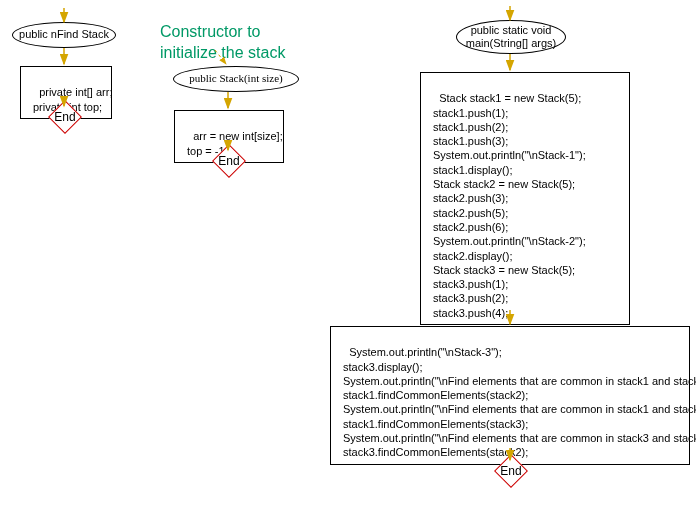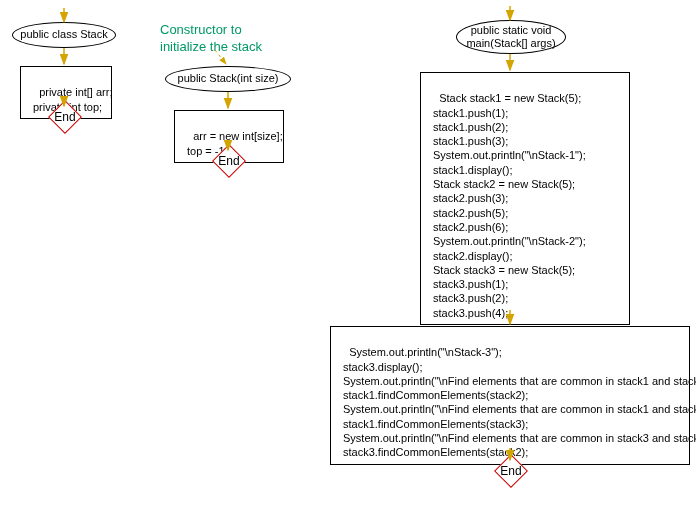--- a/index.html
+++ b/index.html
@@ -52,61 +52,61 @@
     background: #fff;
   }
   .node-diamond span {
     position: relative;
     z-index: 1;
     font-size: 12px;
   }
   .comment {
     position: absolute;
     color: #009966;
-    font-size: 13px;
+    font-size: 16px;
     line-height: 1.3;
   }
   svg.edges {
     position: absolute;
     top: 0; left: 0;
     width: 696px;
     height: 510px;
     pointer-events: none;
   }
 </style>
 </head>
 <body>
 
 <div class="node-ellipse" style="left:12px; top:22px; width:104px; height:26px;">
-  <span>public class Stack</span>
+  <span>public nFind Stack</span>
 </div>
 <div class="node-rect" style="left:20px; top:66px; width:92px;">
   <span>private int[] arr;
 private int top;</span>
 </div>
 <div class="node-diamond" style="left:50px; top:102px;">
   <span>End</span>
 </div>
 
 <div class="comment" style="left:160px; top:22px; white-space:pre;"><span>Constructor to
 initialize the stack</span></div>
-<div class="node-ellipse" style="left:165px; top:66px; width:126px; height:26px;">
+<div class="node-ellipse" style="left:173px; top:66px; width:126px; height:26px;font-family:Liberation Serif, serif;">
   <span>public Stack(int size)</span>
 </div>
 <div class="node-rect" style="left:174px; top:110px; width:110px;">
   <span>arr = new int[size];
 top = -1;</span>
 </div>
 <div class="node-diamond" style="left:214px; top:146px;">
   <span>End</span>
 </div>
 
 <div class="node-ellipse" style="left:456px; top:20px; width:110px; height:34px;">
   <span style="white-space:pre;">public static void
-main(Stack[] args)</span>
+main(String[] args)</span>
 </div>
 <div class="node-rect" style="left:420px; top:72px; width:210px;">
   <span>Stack stack1 = new Stack(5);
 stack1.push(1);
 stack1.push(2);
 stack1.push(3);
 System.out.println("\nStack-1");
 stack1.display();
 Stack stack2 = new Stack(5);
 stack2.push(3);

